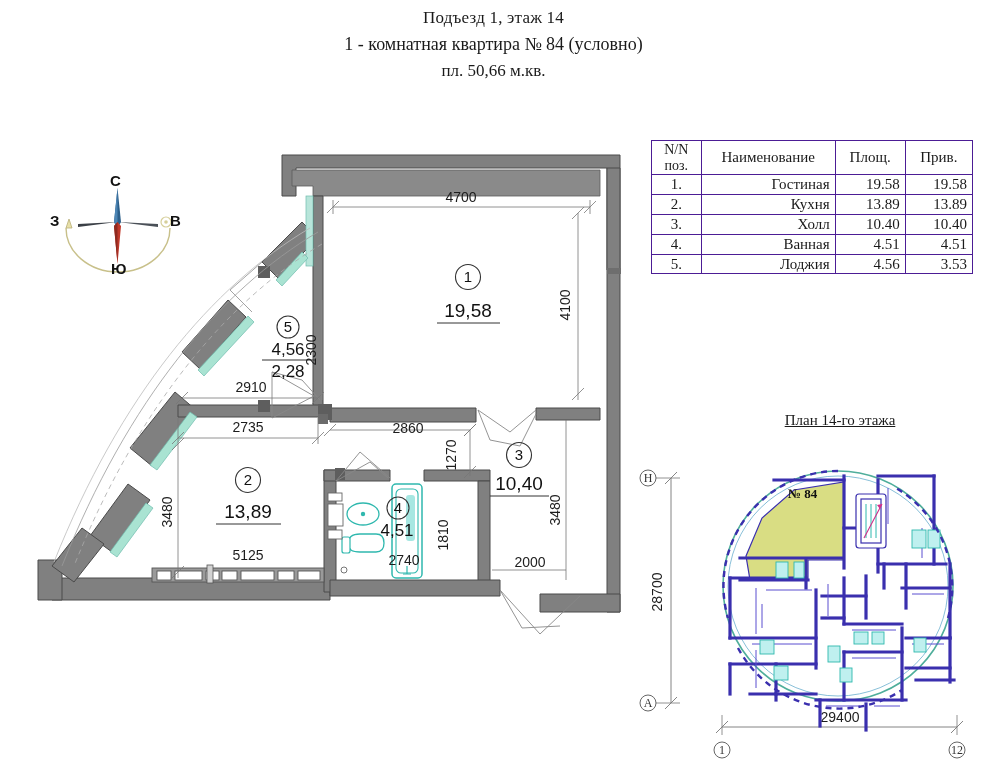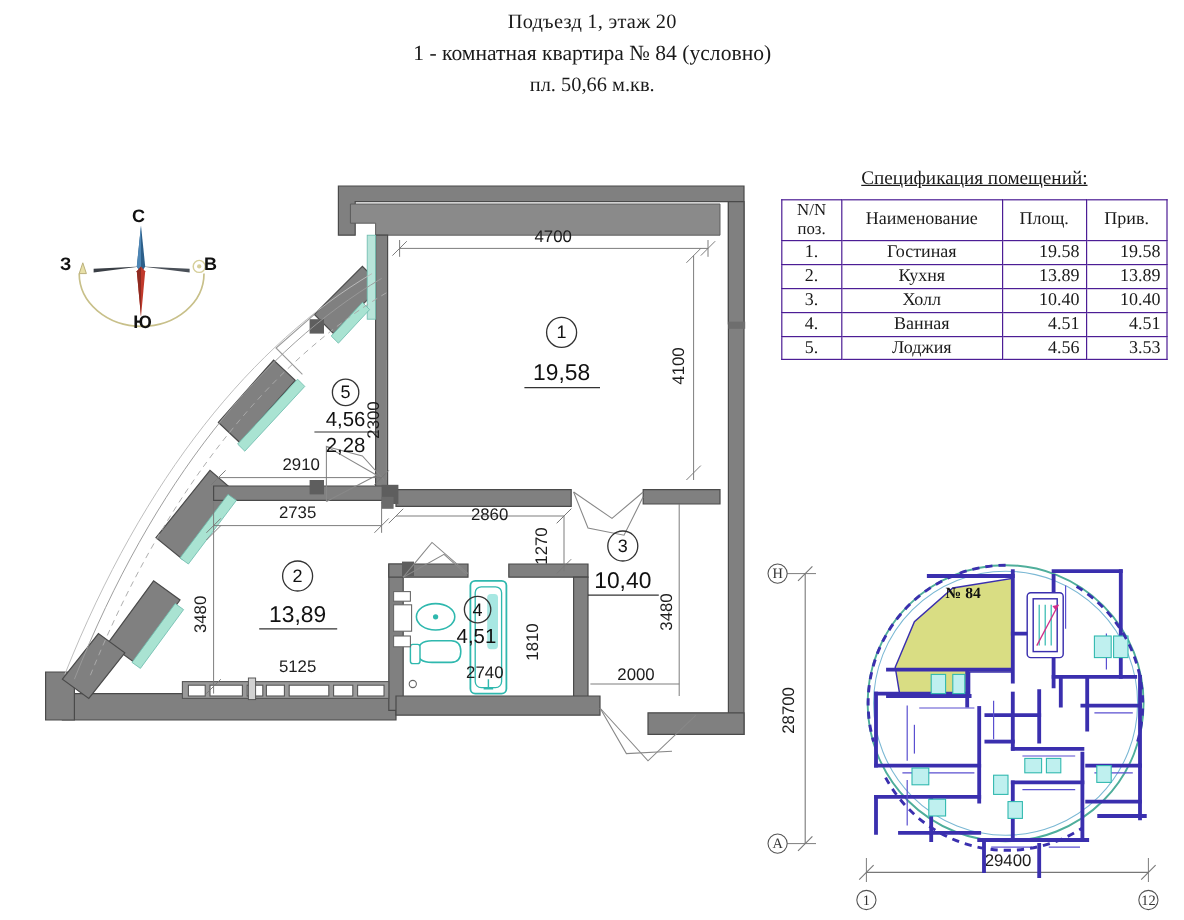--- a/index.html
+++ b/index.html
@@ -77,21 +77,21 @@
     background: #fff;
   }
   table.spec td, table.spec th {
     border: 1px solid #4c1d95;
     padding: 1px 5px;
     font-weight: normal;
     line-height: 1.12;
   }
   table.spec th { text-align: center; vertical-align: middle; }
   .c-num   { width: 46px;  text-align: center; }
-  .c-name  { width: 138px; text-align: center; padding-left: 7px; }
+  .c-name  { width: 138px; text-align: right; padding-left: 7px; }
   .c-area  { width: 68px;  text-align: right;  padding-right: 8px; }
   .c-prив  { width: 66px;  text-align: right;  padding-right: 8px; }
   .hdr-nn  { font-size: 14px; line-height: 1.05; }
   .total-label { text-align: right; padding-right: 6px; }
   .blank-cell { border-right: 1px solid #1a1a1a; }
 
   
   #fp-wrap {
     position: absolute;
     left: 700px;
@@ -141,21 +141,21 @@
   .axistxt {
     font-family: "Liberation Serif", serif;
     font-size: 12px;
     fill: #333;
   }
 </style>
 </head>
 <body>
 
 <div id="title-block">
-  <div class="line1">Подъезд 1, этаж 20</div>
+  <div class="line1">Подъезд 1, этаж 14</div>
   <div class="line2">1 - комнатная квартира № 84 (условно)</div>
   <div class="line3">пл. 50,66 м.кв.</div>
 </div>
 
 <div id="compass">
   <span class="lbl lbl-n">С</span>
   <span class="lbl lbl-s">Ю</span>
   <span class="lbl lbl-w">З</span>
   <span class="lbl lbl-e">В</span>
   <svg width="140" height="112">
@@ -172,21 +172,20 @@
 
     <path d="M 69.5 16 L 73 50 L 69.5 56 L 66 50 Z" fill="#2c5f8a"></path>
     <path d="M 69.5 16 L 69.5 56 L 66 50 Z" fill="#4d86b5"></path>
 
     <path d="M 69.5 92 L 73 54 L 69.5 50 L 66 54 Z" fill="#c0392b"></path>
     <path d="M 69.5 92 L 69.5 50 L 66 54 Z" fill="#8e2a20"></path>
   </svg>
 </div>
 
 <div id="spec-wrap">
-  <div id="spec-title">Спецификация помещений:</div>
   <table class="spec">
     <thead>
       <tr>
         <th class="c-num hdr-nn">
           <div>N/N</div>
           <div>поз.</div>
         </th>
         <th class="c-name">Наименование</th>
         <th class="c-area" style="text-align:center">Площ.</th>
         <th class="c-prив" style="text-align:center">Прив.</th>
@@ -551,14 +550,15 @@
 
     <g stroke="#3a2fae" stroke-width="2.4" fill="none" stroke-dasharray="6 5">
       <path d="M 122,3 A 115 115 0 0 0 12,150"></path>
       <path d="M 232,150 A 115 115 0 0 0 180,20"></path>
       <path d="M 22,180 A 115 115 0 0 0 186,222"></path>
     </g>
   </g>
 </svg>
 
 <div id="fp-wrap">
+  <div id="fp-title">План 14-го этажа</div>
   <div id="fp-num">№ 84</div>
 </div>
 
 </body></html>

